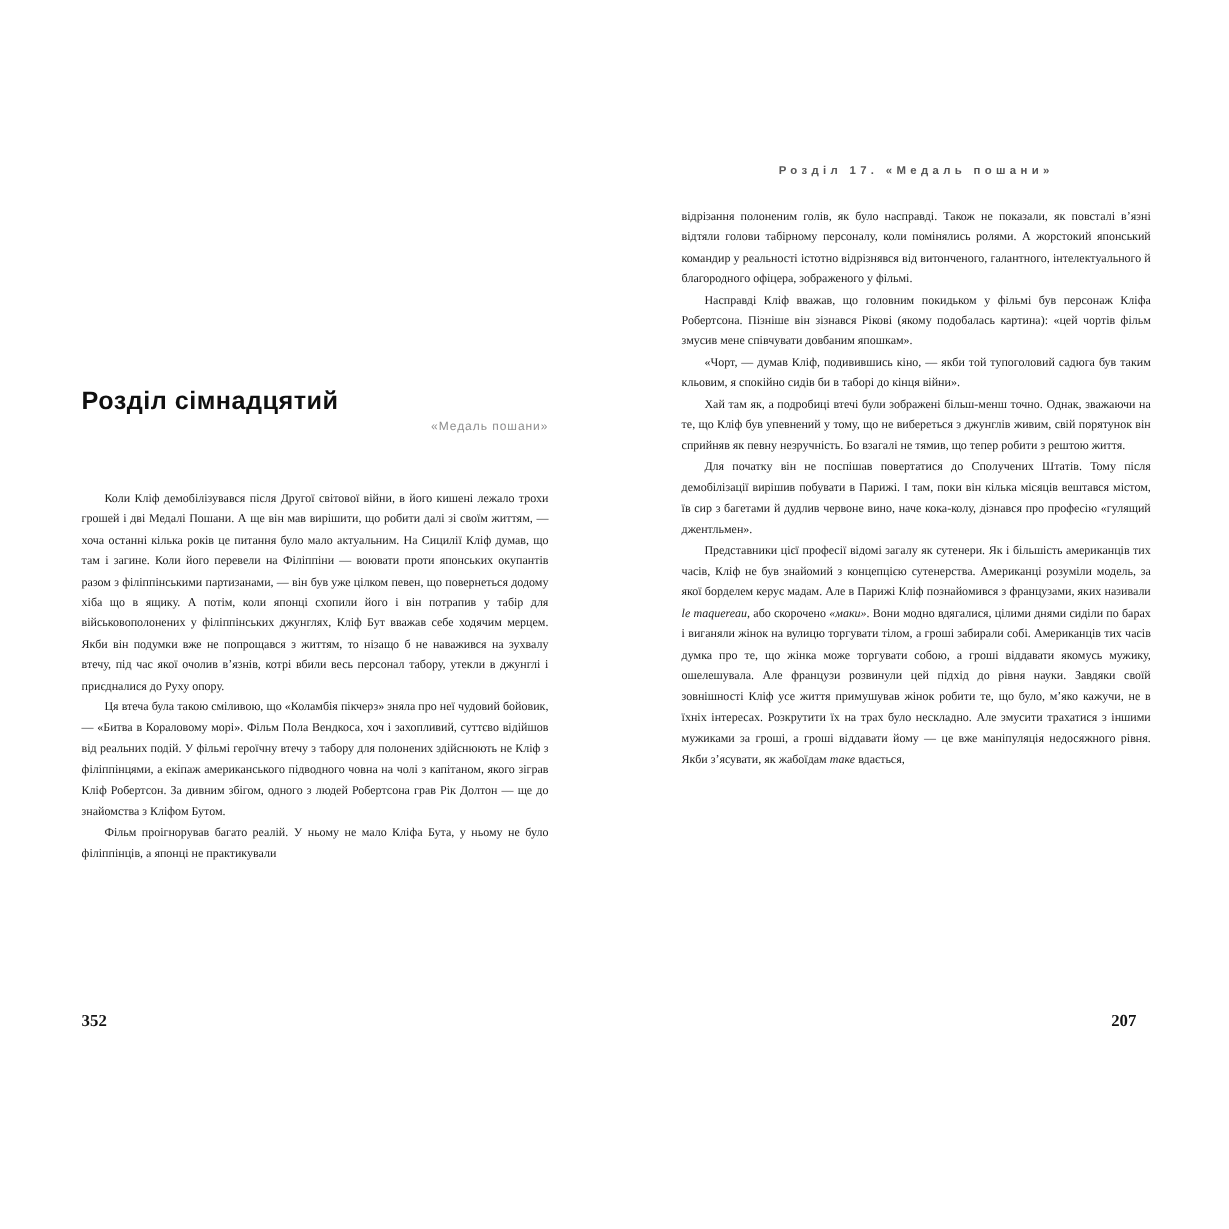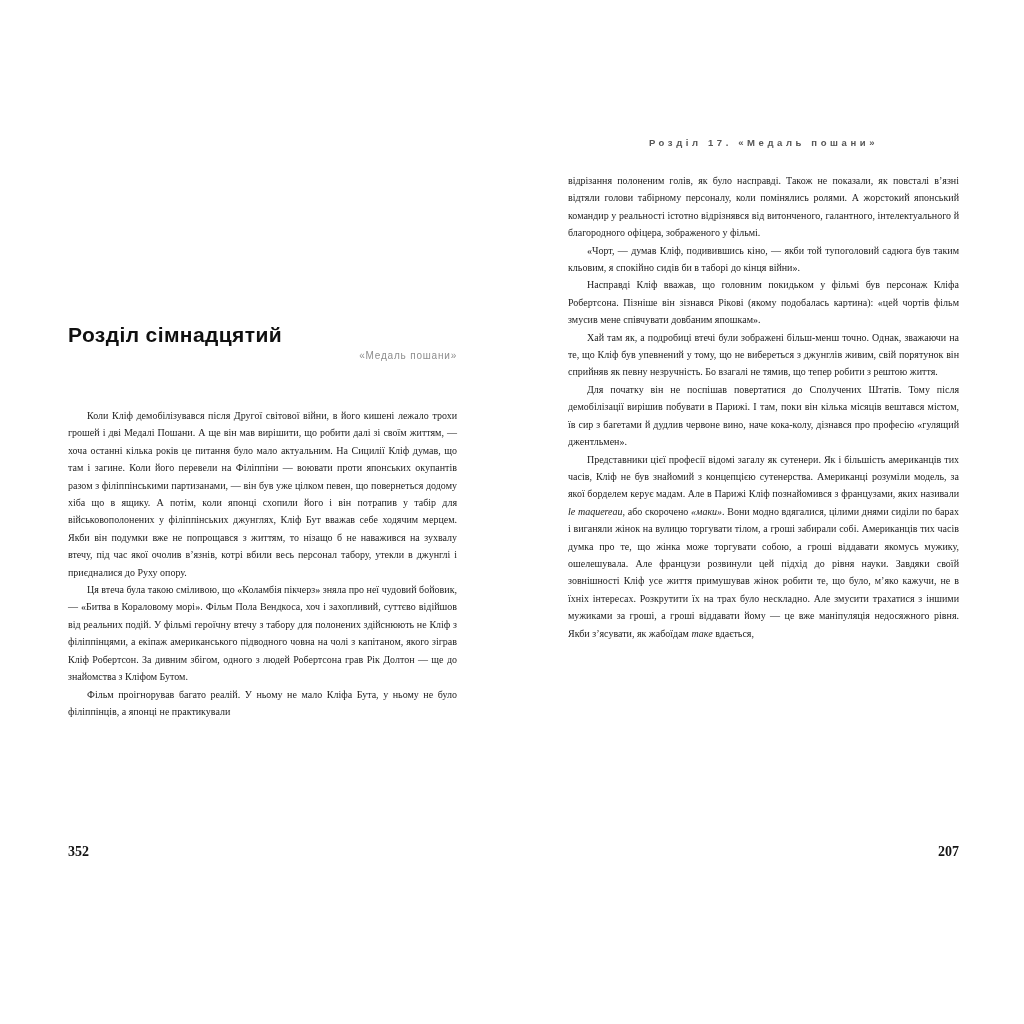--- a/index.html
+++ b/index.html
@@ -71,21 +71,21 @@
   
   .folio {
     position: absolute;
     top: 844px;
     font-family: "Liberation Serif", serif;
     font-weight: bold;
     font-size: 14px;
     color: #141414;
   }
   .folio-left  { left: 68px; }
-  .folio-right { left: 568px; width: 391px; text-align: right; }
+  .folio-right { left: 556px; width: 391px; text-align: right; }
 </style>
 </head>
 <body>
 
 <div class="spread">
 
   <h1 class="chapter-title">Розділ сімнадцятий</h1>
 
   <div class="chapter-subtitle">«Медаль пошани»</div>
 
@@ -94,22 +94,22 @@
       <p class="indent"><span>Ця втеча була такою сміливою, що «Коламбія пікчерз» зняла про неї чудовий бойовик, — «Битва в Кораловому морі». Фільм Пола Вендкоса, хоч і захопливий, суттєво відійшов від реальних подій. У фільмі героїчну втечу з табору для полонених здійснюють не Кліф з філіппінцями, а екіпаж американського підводного човна на чолі з капітаном, якого зіграв Кліф Робертсон. За дивним збігом, одного з людей Робертсона грав Рік Долтон — ще до знайомства з Кліфом Бутом.</span></p>
       <p class="indent"><span>Фільм проігнорував багато реалій. У ньому не мало Кліфа Бута, у ньому не було філіппінців, а японці не практикували</span></p>
     </div>
 
   <div class="folio folio-left">352</div>
 
   <div class="running-header">Розділ 17. «Медаль пошани»</div>
 
   <div class="body-col body-right">
       <p><span>відрізання полоненим голів, як було насправді. Також не показали, як повсталі в’язні відтяли голови табірному персоналу, коли помінялись ролями. А жорстокий японський командир у реальності істотно відрізнявся від витонченого, галантного, інтелектуального й благородного офіцера, зображеного у фільмі.</span></p>
+      <p class="indent"><span>Насправді Кліф вважав, що головним покидьком у фільмі був персонаж Кліфа Робертсона. Пізніше він зізнався Рікові (якому подобалась картина): «цей чортів фільм змусив мене співчувати довбаним япошкам».</span></p>
       <p class="indent"><span>«Чорт, — думав Кліф, подивившись кіно, — якби той тупоголовий садюга був таким кльовим, я спокійно сидів би в таборі до кінця війни».</span></p>
-      <p class="indent"><span>Насправді Кліф вважав, що головним покидьком у фільмі був персонаж Кліфа Робертсона. Пізніше він зізнався Рікові (якому подобалась картина): «цей чортів фільм змусив мене співчувати довбаним япошкам».</span></p>
       <p class="indent"><span>Хай там як, а подробиці втечі були зображені більш-менш точно. Однак, зважаючи на те, що Кліф був упевнений у тому, що не вибереться з джунглів живим, свій порятунок він сприйняв як певну незручність. Бо взагалі не тямив, що тепер робити з рештою життя.</span></p>
       <p class="indent break-before"><span>Для початку він не поспішав повертатися до Сполучених Штатів. Тому після демобілізації вирішив побувати в Парижі. І там, поки він кілька місяців вештався містом, їв сир з багетами й дудлив червоне вино, наче кока-колу, дізнався про професію «гулящий джентльмен».</span></p>
       <p class="indent"><span>Представники цієї професії відомі загалу як сутенери. Як і більшість американців тих часів, Кліф не був знайомий з концепцією сутенерства. Американці розуміли модель, за якої борделем керує мадам. Але в Парижі Кліф познайомився з французами, яких називали </span><span class="it">le maquereau</span><span>, або скорочено </span><span class="it">«маки»</span><span>. Вони модно вдягалися, цілими днями сиділи по барах і виганяли жінок на вулицю торгувати тілом, а гроші забирали собі. Американців тих часів думка про те, що жінка може торгувати собою, а гроші віддавати якомусь мужику, ошелешувала. Але французи розвинули цей підхід до рівня науки. Завдяки своїй зовнішності Кліф усе життя примушував жінок робити те, що було, м’яко кажучи, не в їхніх інтересах. Розкрутити їх на трах було нескладно. Але змусити трахатися з іншими мужиками за гроші, а гроші віддавати йому — це вже маніпуляція недосяжного рівня. Якби з’ясувати, як жабоїдам </span><span class="it">таке</span><span> вдається,</span></p>
     </div>
 
   <div class="folio folio-right">207</div>
 
 </div>
 
 </body></html>

